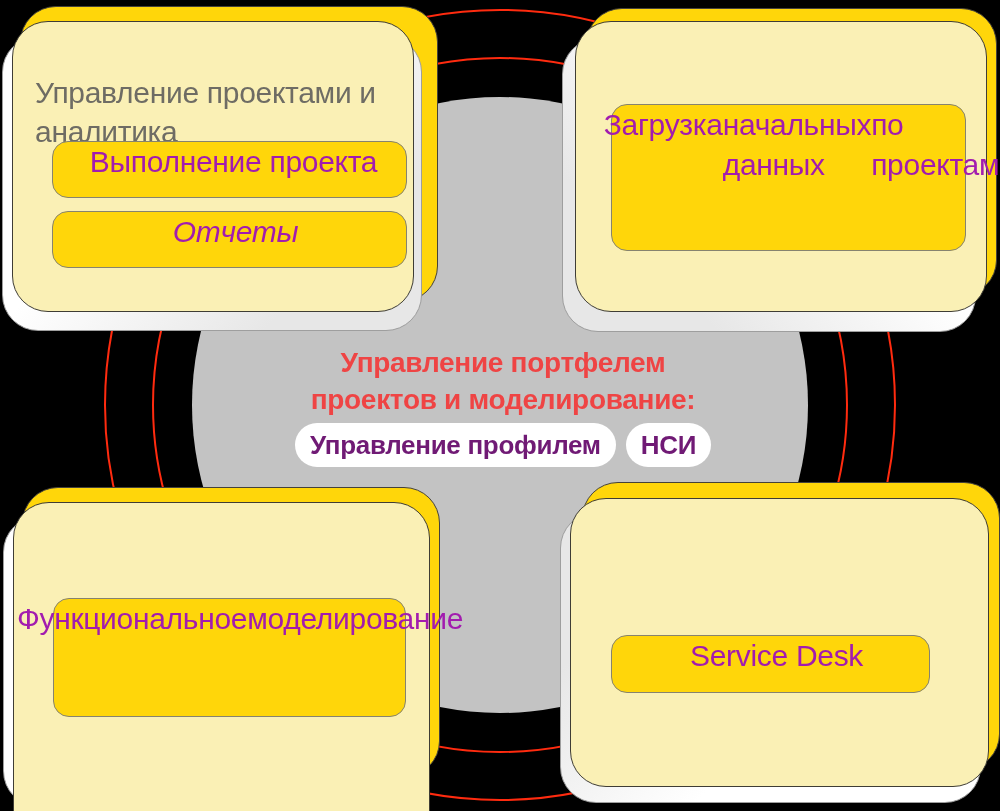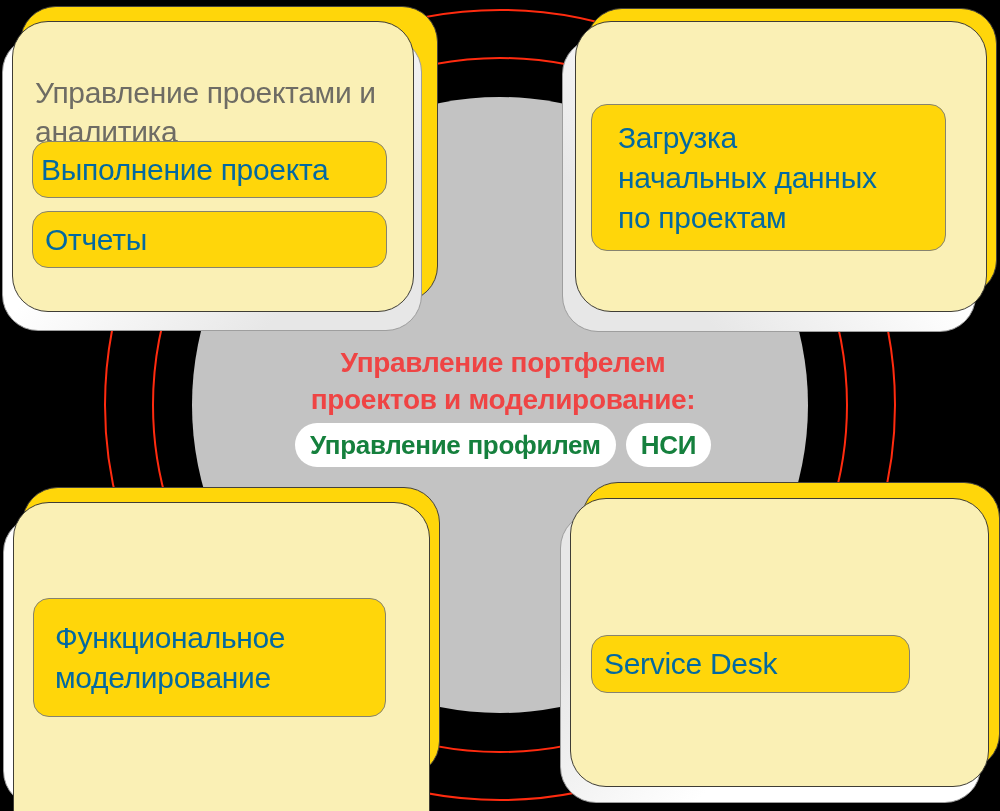--- a/index.html
+++ b/index.html
@@ -13,28 +13,28 @@
   .back-yellow{background:#FFD60A;border:1.5px solid #45423A;border-radius:36px;}
   .back-white{border:1px solid #9E9E9E;border-radius:36px;}
   .bw-tl{background:linear-gradient(135deg,#ffffff 40%,#E7E7E7 78%);}
   .bw-tr{background:linear-gradient(225deg,#ffffff 40%,#E7E7E7 78%);}
   .bw-bl{background:linear-gradient(45deg,#ffffff 40%,#E7E7E7 78%);}
   .bw-br{background:linear-gradient(315deg,#ffffff 40%,#E7E7E7 78%);}
   .card{background:#FAF0B5;border:1.5px solid #3F3D35;border-radius:36px;}
   .card-title{font-size:30px;line-height:39px;color:#6E6C64;}
   .btn{
     background:#FFD60A;border:1.5px solid #86836F;border-radius:16px;
-    display:flex;flex-direction:column;justify-content:center;
-    font-size:30px;line-height:40px;color:#0369a1;cursor:pointer;
+    display:flex;flex-direction:row;justify-content:center;
+    font-size:30px;line-height:40px;color:#a21caf;cursor:pointer;margin-left:20px;
   }
   .center-title{font-size:28px;line-height:37px;font-weight:bold;color:#ef4444;text-align:center;}
   .pill-row{display:flex;justify-content:center;gap:10px;}
   .pill{
     height:44px;border-radius:22px;background:#FFFFFF;display:flex;align-items:center;
-    padding:0 15px;font-size:26px;font-weight:bold;color:#15803d;cursor:pointer;
+    padding:0 15px;font-size:26px;font-weight:bold;color:#701a75;cursor:pointer;
   }
 </style>
 </head>
 <body>
 
 <div id="stage">
 
   <div class="abs ring" style="left:104px;top:9px;width:792px;height:792px;"></div>
   <div class="abs ring" style="left:152px;top:57px;width:696px;height:696px;"></div>
   <div class="abs gray-circle" style="left:192px;top:97px;width:616px;height:616px;"></div>
@@ -42,21 +42,21 @@
   <div class="abs back-yellow" style="left:20px;top:6px;width:418px;height:296px;"></div>
   <div class="abs back-white bw-tl" style="left:2px;top:36px;width:420px;height:295px;"></div>
   <div class="abs card" style="left:12px;top:21px;width:402px;height:291px;">
     <div class="abs card-title" style="left:22px;top:31px;margin-top:20px;">
       <div>Управление проектами и</div>
       <div>аналитика</div>
     </div>
     <div class="abs btn" style="left:19px;top:119px;width:355px;height:57px;padding-left:8px;">
       <div>Выполнение проекта</div>
     </div>
-    <div class="abs btn" style="left:19px;top:189px;width:355px;height:57px;padding-left:12px;">
+    <div class="abs btn" style="left:19px;top:189px;width:355px;height:57px;padding-left:12px;font-style:italic;">
       <div>Отчеты</div>
     </div>
   </div>
 
   <div class="abs back-yellow" style="left:586px;top:8px;width:411px;height:288px;"></div>
   <div class="abs back-white bw-tr" style="left:562px;top:38px;width:414px;height:294px;"></div>
   <div class="abs card" style="left:575px;top:21px;width:412px;height:291px;">
     <div class="abs btn" style="left:15px;top:82px;width:355px;height:147px;padding-left:26px;">
       <div>Загрузка</div>
       <div>начальных данных</div>

